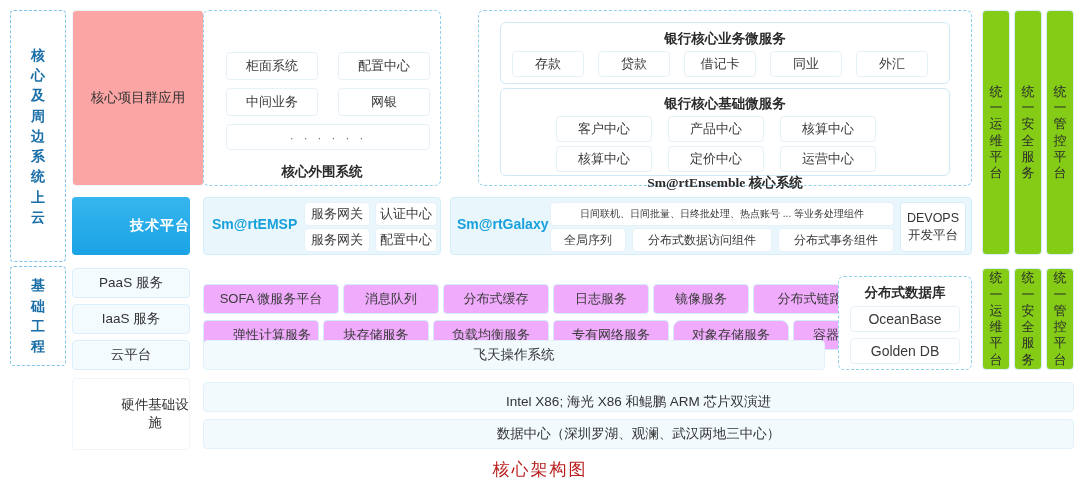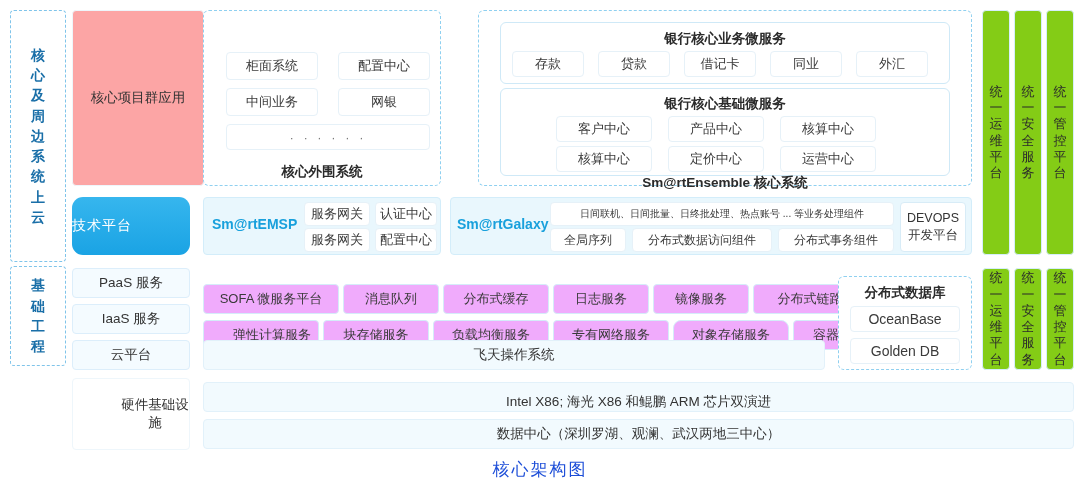--- a/index.html
+++ b/index.html
@@ -75,23 +75,23 @@
     font-size:13.5px;
     font-weight:bold;
     color:#2b2b2b;
   }
 
   
   .tech-label {
     position:absolute;
     background:linear-gradient(180deg,#36b6ee,#1aa3e4);
     color:#fff;
-    border-radius:11px;
-    display:flex;align-items:center;justify-content:flex-start;
-    font-size:14px; font-weight:normal;
+    border-radius:4px;
+    display:flex;align-items:center;justify-content:flex-end;
+    font-size:14px; font-weight:bold;
     letter-spacing:1px;
   }
   .tech-panel {
     position:absolute;
     background:#e9f7fd;
     border:1px solid #d3edfa;
     border-radius:4px;
   }
   .tech-brand {
     position:absolute;
@@ -141,21 +141,21 @@
     border:1px dashed #8fd0f0;
     border-radius:6px;
     background:#ffffff;
   }
 
   .caption {
     position:absolute;
     width:100%;
     text-align:center;
     font-size:17px;
-    color:#1d4ed8;
+    color:#b91c1c;
     letter-spacing:2px;
   }
   .dots { letter-spacing:3px; color:#7a7a7a; }
 </style>
 </head>
 <body>
 
 <div class="canvas">
 
   <div class="vgroup" style="left:10px; top:10px; width:56px; height:252px;">
@@ -245,21 +245,21 @@
   <div class="chip white" style="left:556px; top:146px; width:96px; height:26px;">
       <span>核算中心</span>
     </div>
   <div class="chip white" style="left:668px; top:146px; width:96px; height:26px;">
       <span>定价中心</span>
     </div>
   <div class="chip white" style="left:780px; top:146px; width:96px; height:26px;">
       <span>运营中心</span>
     </div>
 
-  <div class="section-title" style="left:478px; top:174px; width:494px;">
+  <div class="section-title" style="left:478px; top:174px; width:494px;font-family:Liberation Serif, serif;">
     <span>Sm@rtEnsemble 核心系统</span>
   </div>
 
   <div class="tech-panel" style="left:203px; top:197px; width:238px; height:58px;"></div>
   <div class="tech-brand" style="left:212px; top:216px;">
     <span>Sm@rtEMSP</span>
   </div>
   <div class="chip white" style="left:304px; top:202px; width:66px; height:24px;">
       <span>服务网关</span>
     </div>

